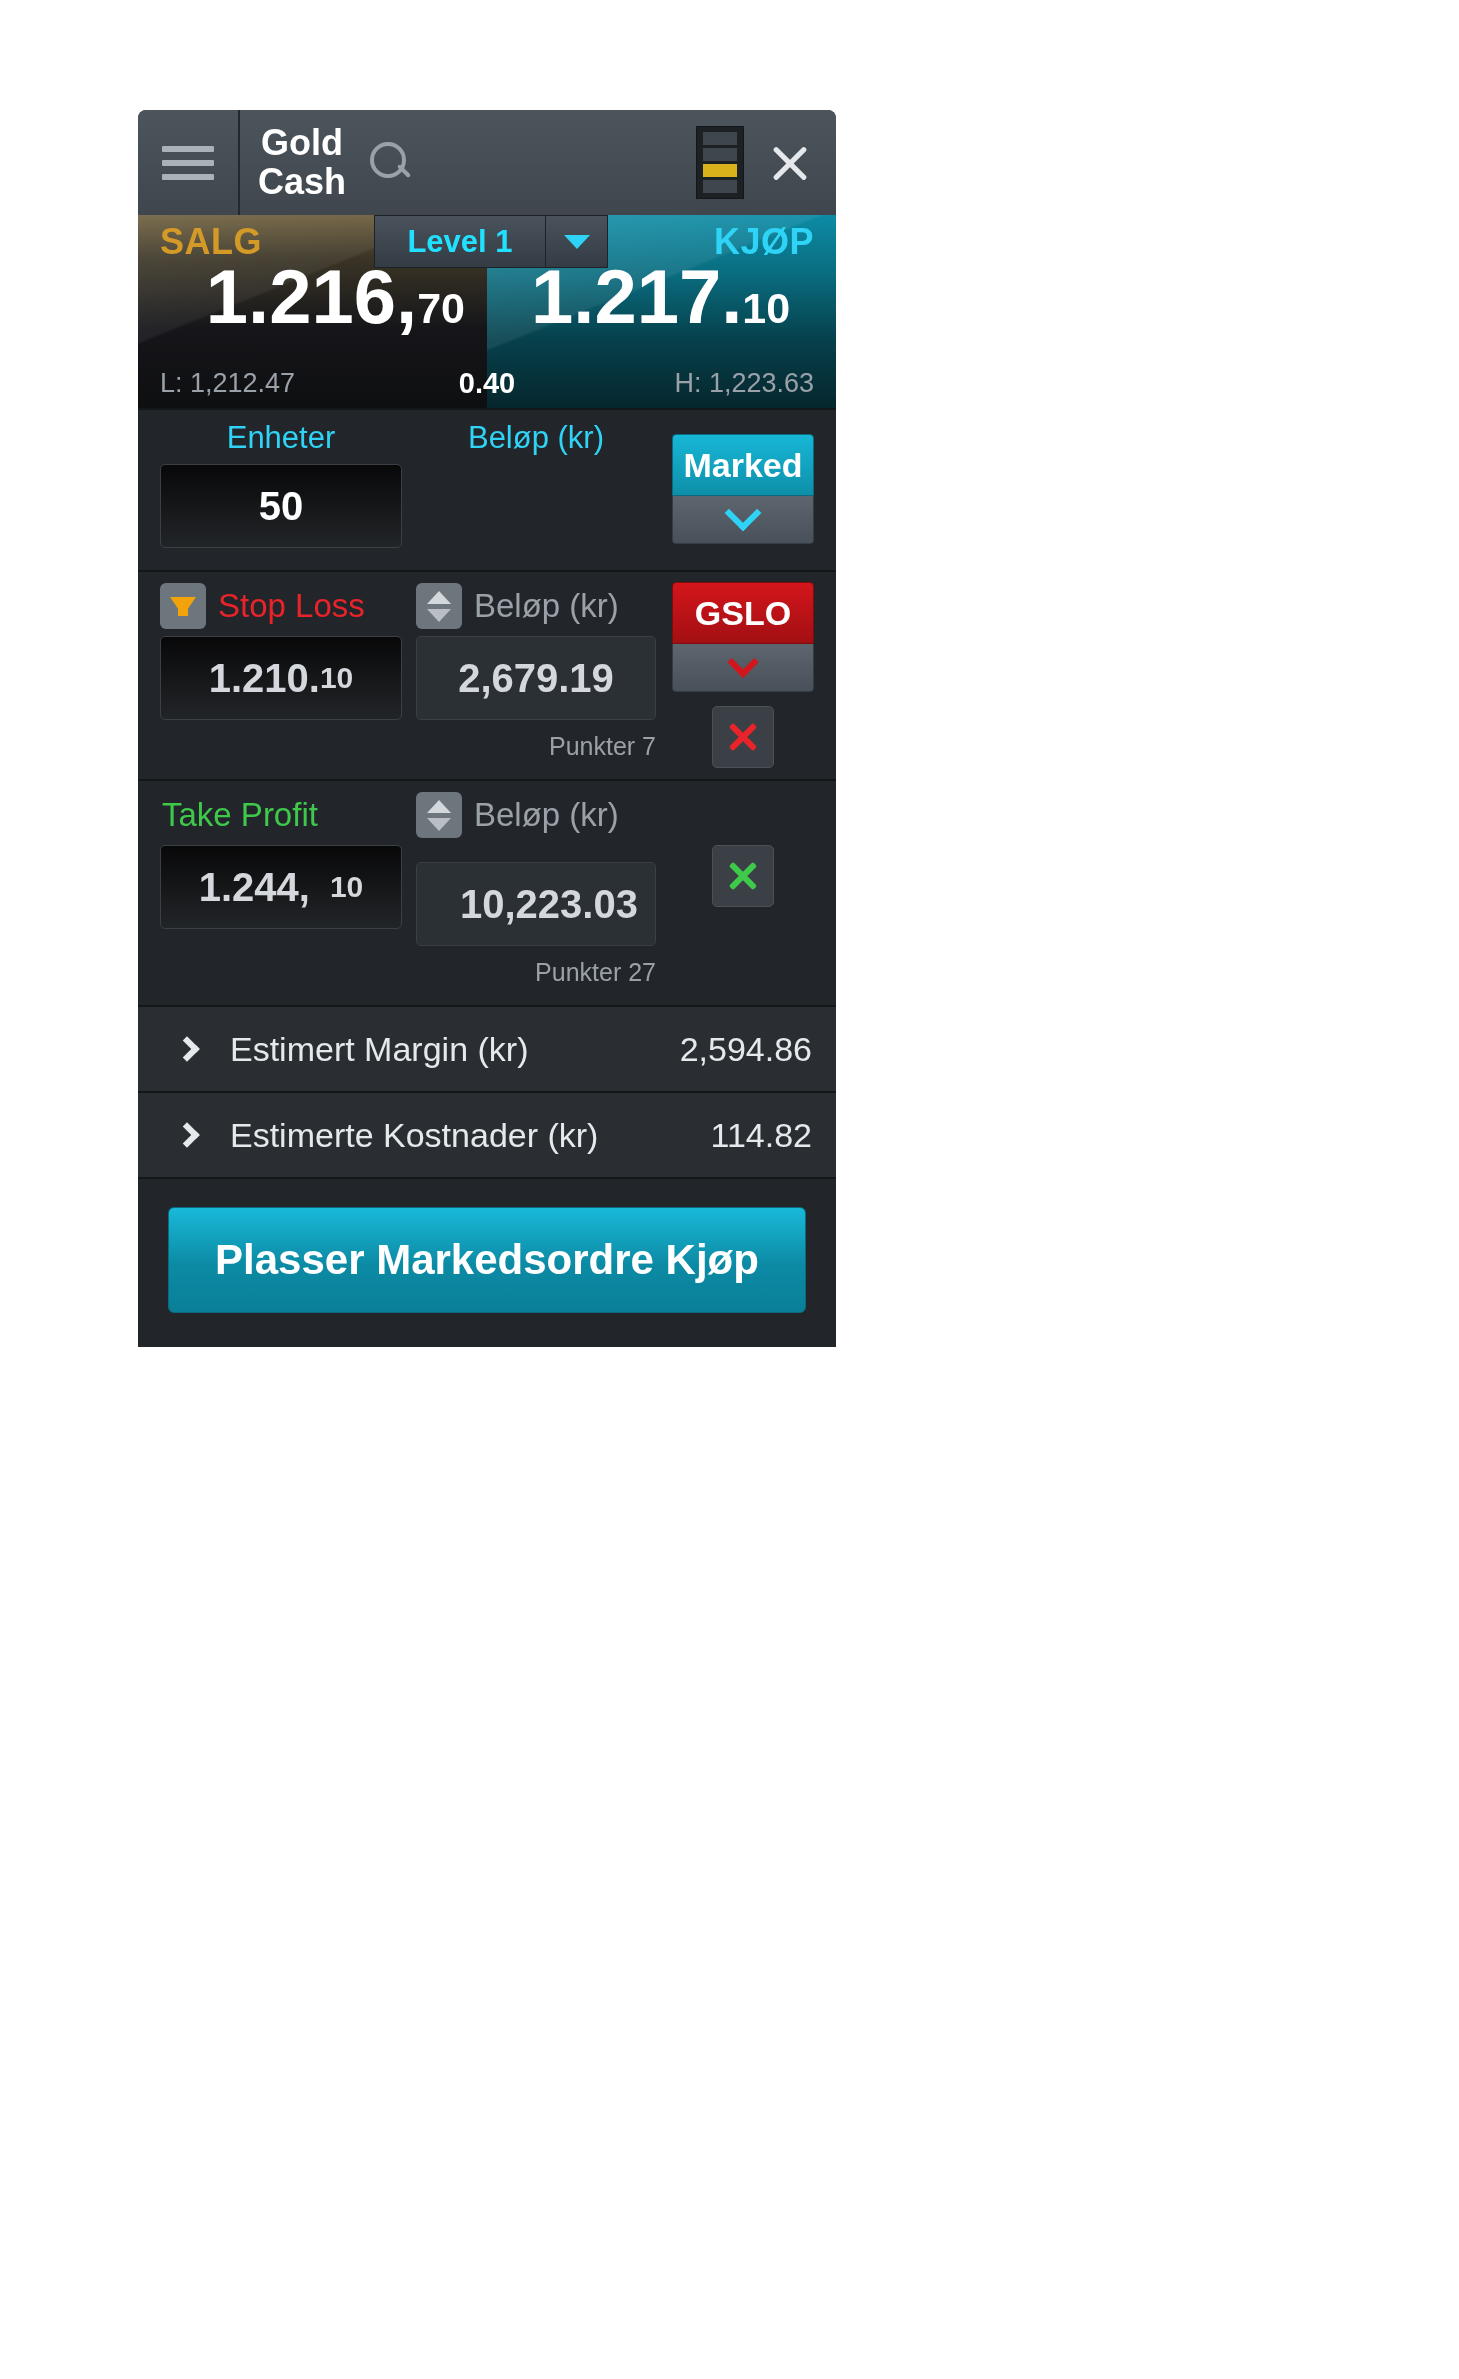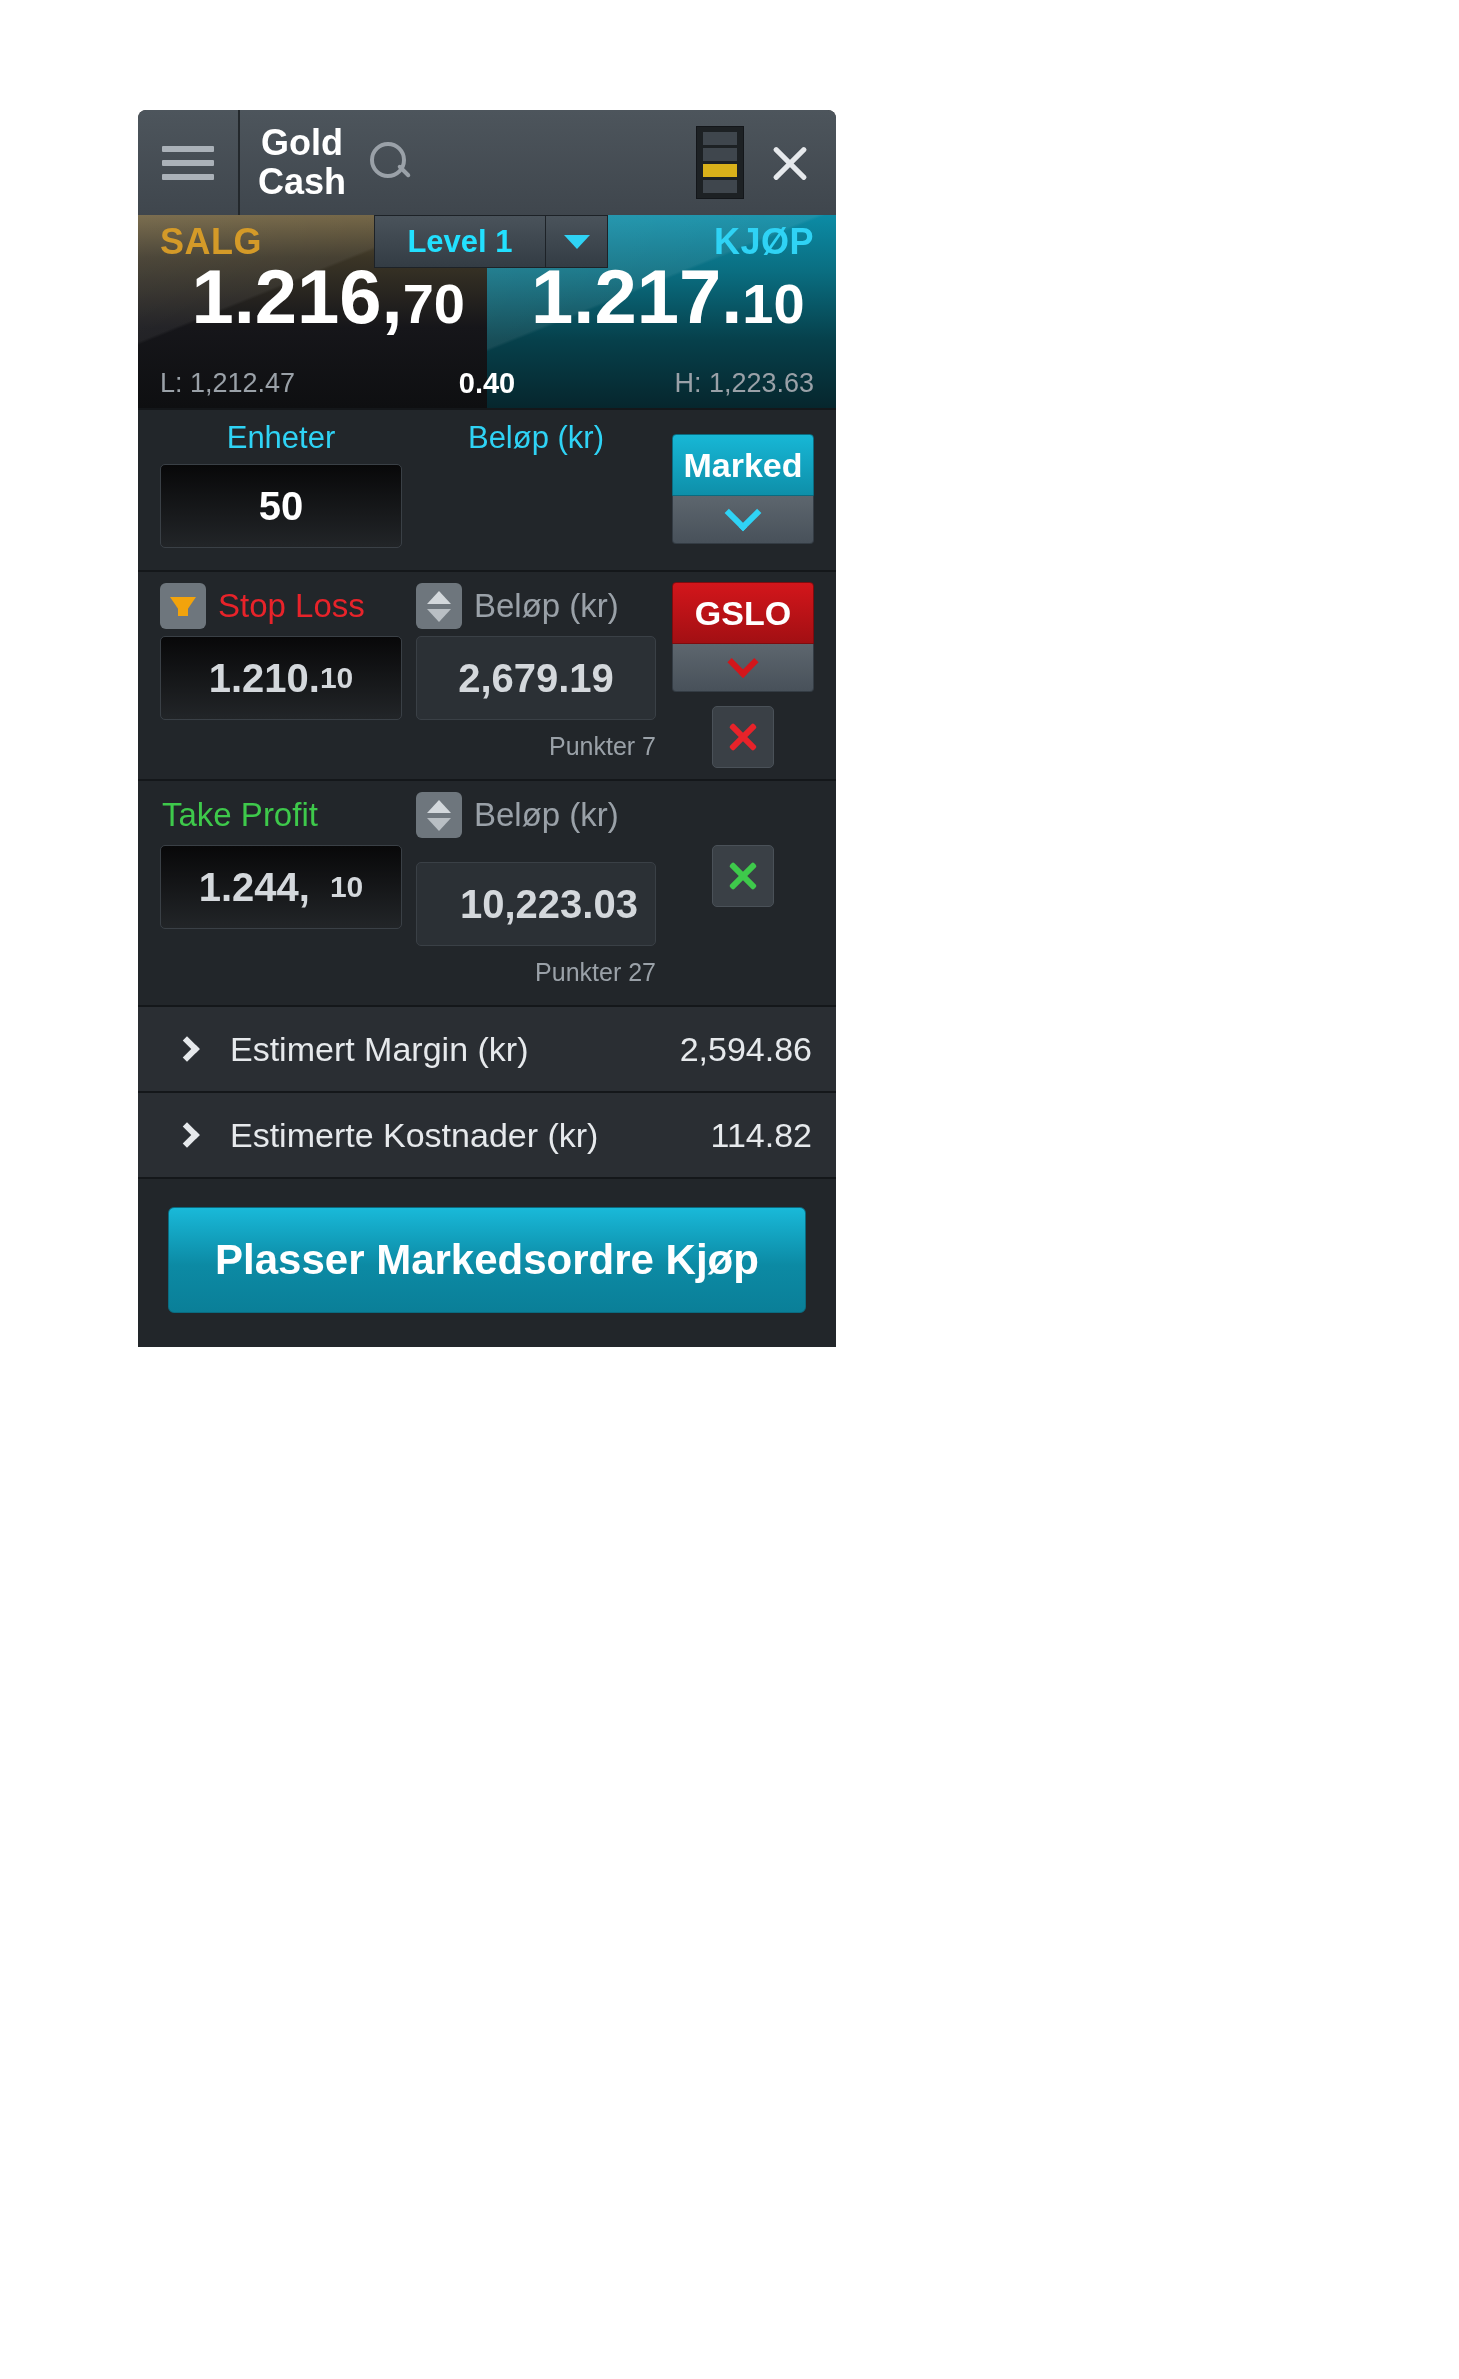--- a/index.html
+++ b/index.html
@@ -123,21 +123,21 @@
   .sell .side-label { left: 22px; color:#d49a28; }
   .buy  .side-label { right: 22px; color:#2fd3f5; }
   .side-price {
     position:absolute; top: 44px;
     font-weight: bold; color:#ffffff; white-space:nowrap;
     line-height: 1;
   }
   .sell .side-price { right: 22px; }
   .buy  .side-price { left: 44px; }
   .big { font-size: 76px; }
-  .small { font-size: 56px; }
+  .small { font-size: 43px; }
 
   .hl-row {
     position:absolute; left:0; right:0; bottom: 8px;
     display:flex; align-items:center;
     padding: 0 22px;
     font-size: 27px;
     color:#9aa1a8;
   }
   .hl-row .lo { flex:1; text-align:left; }
   .hl-row .spr { color:#ffffff; font-weight:bold; font-size:29px; }

